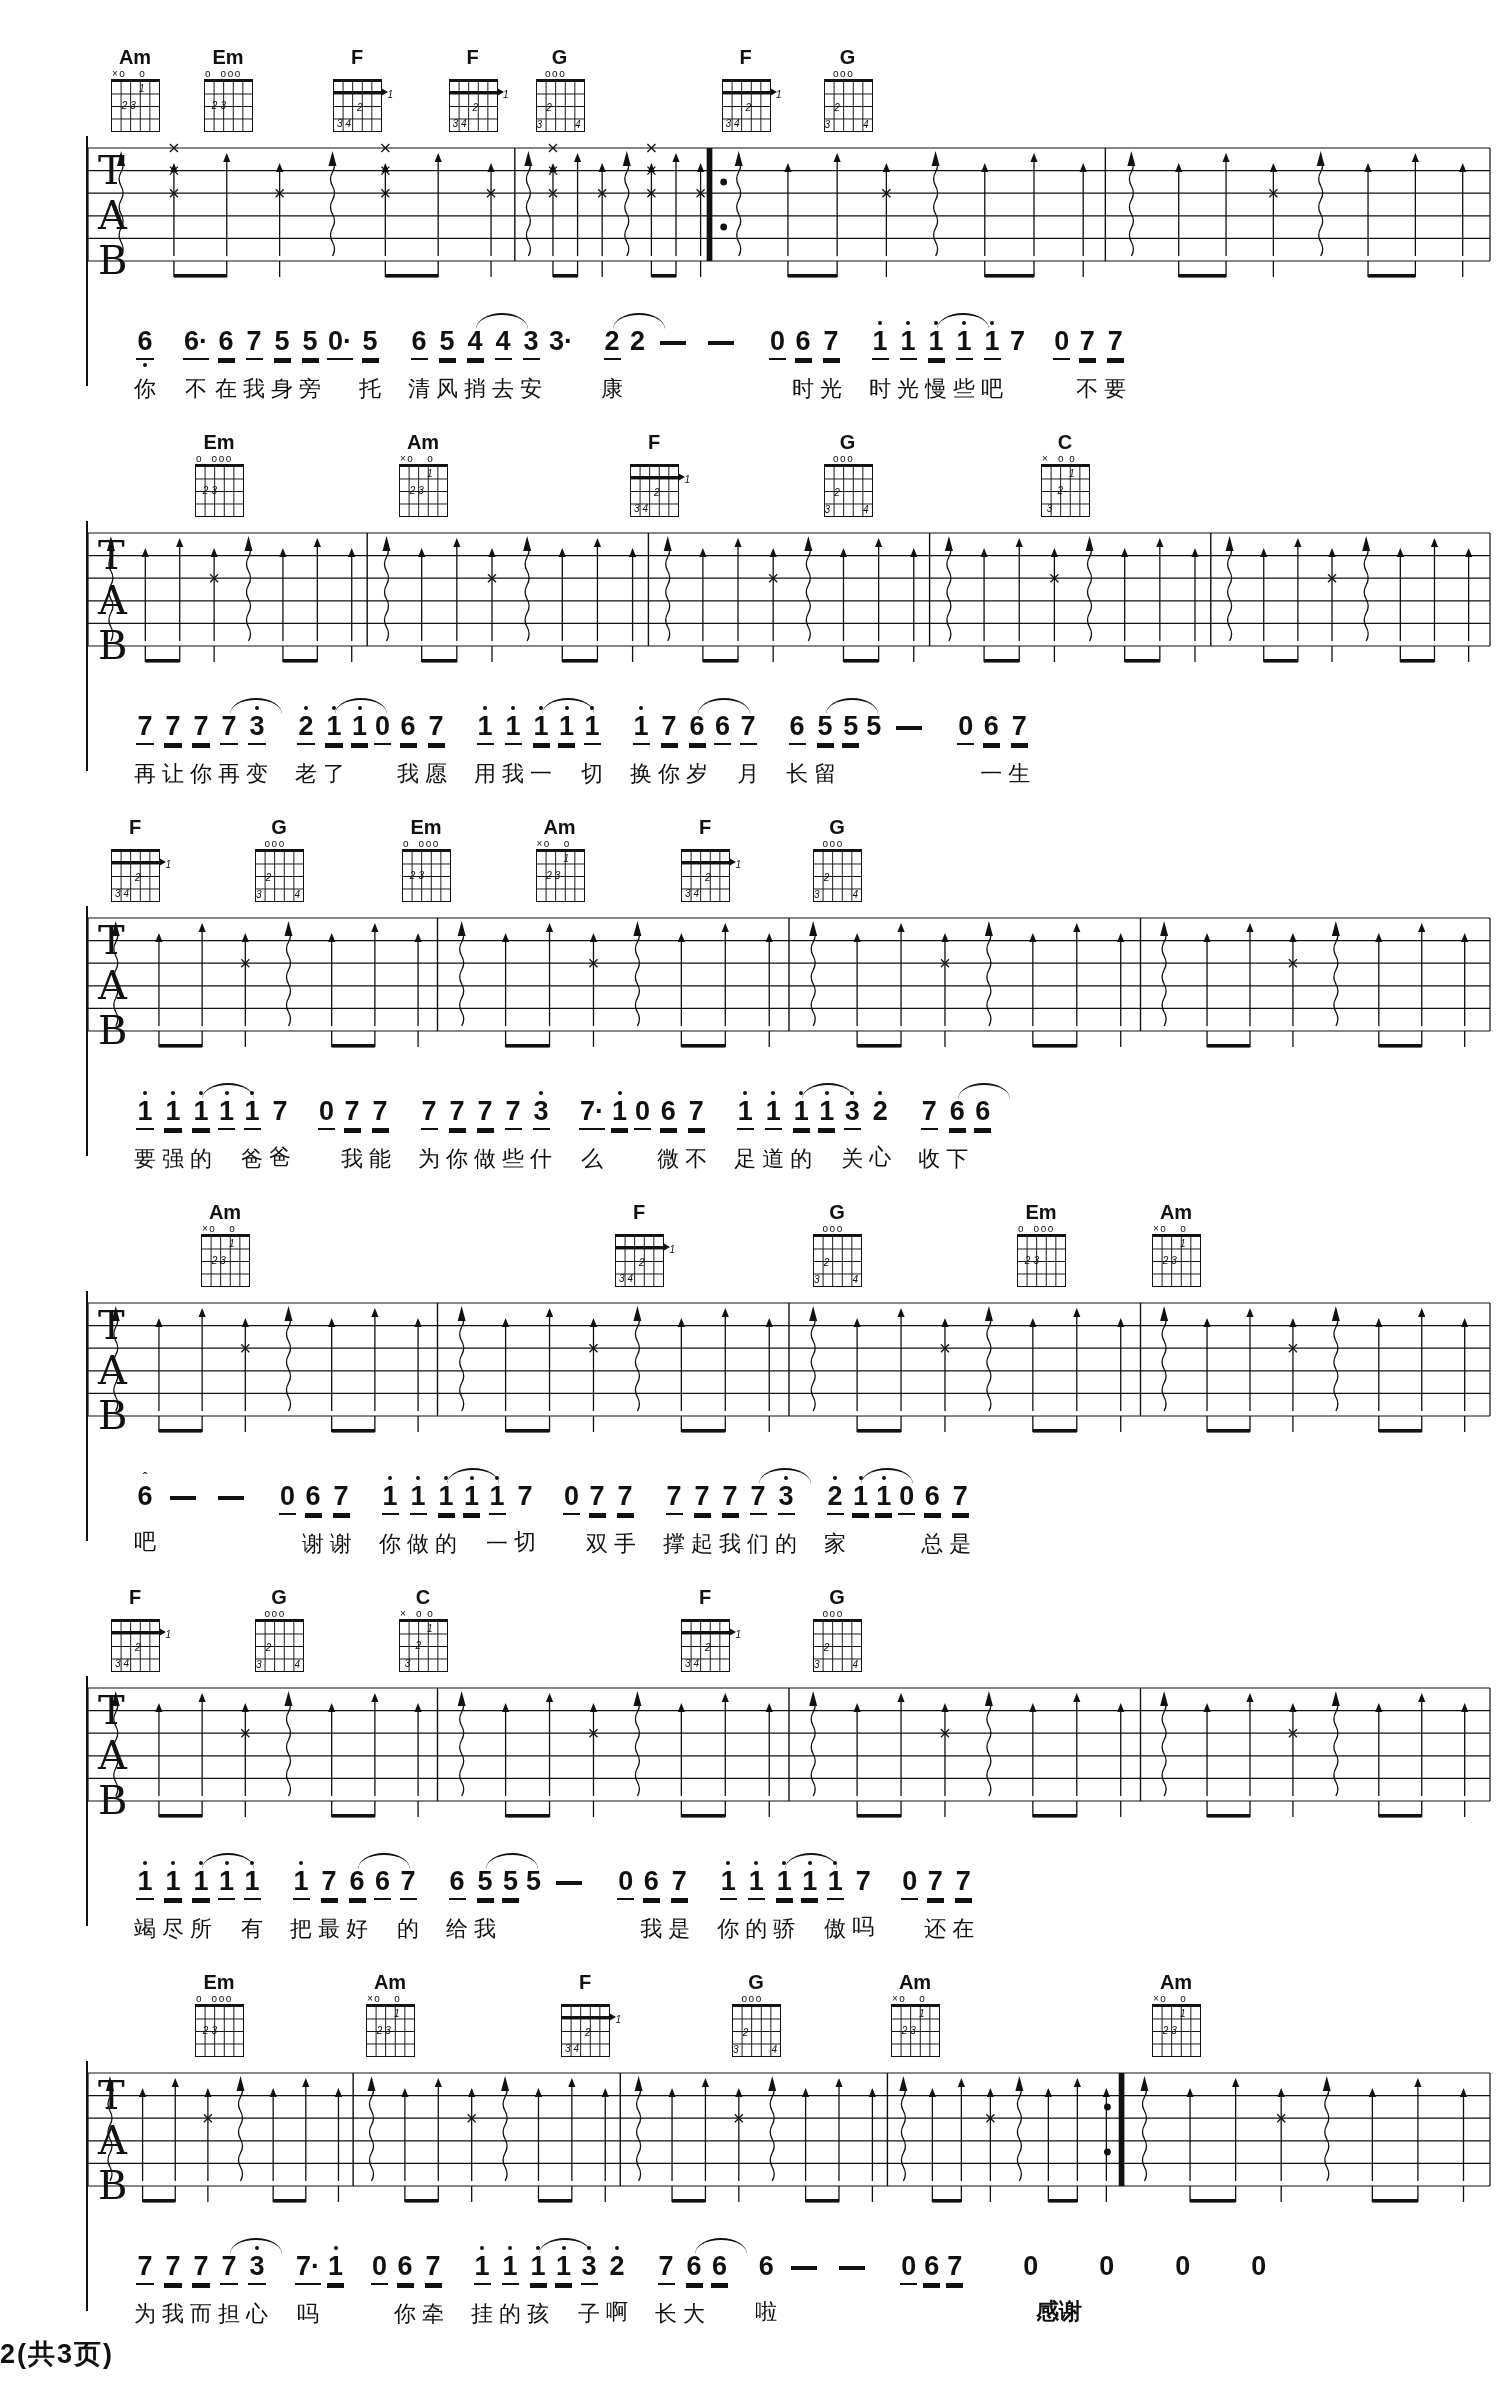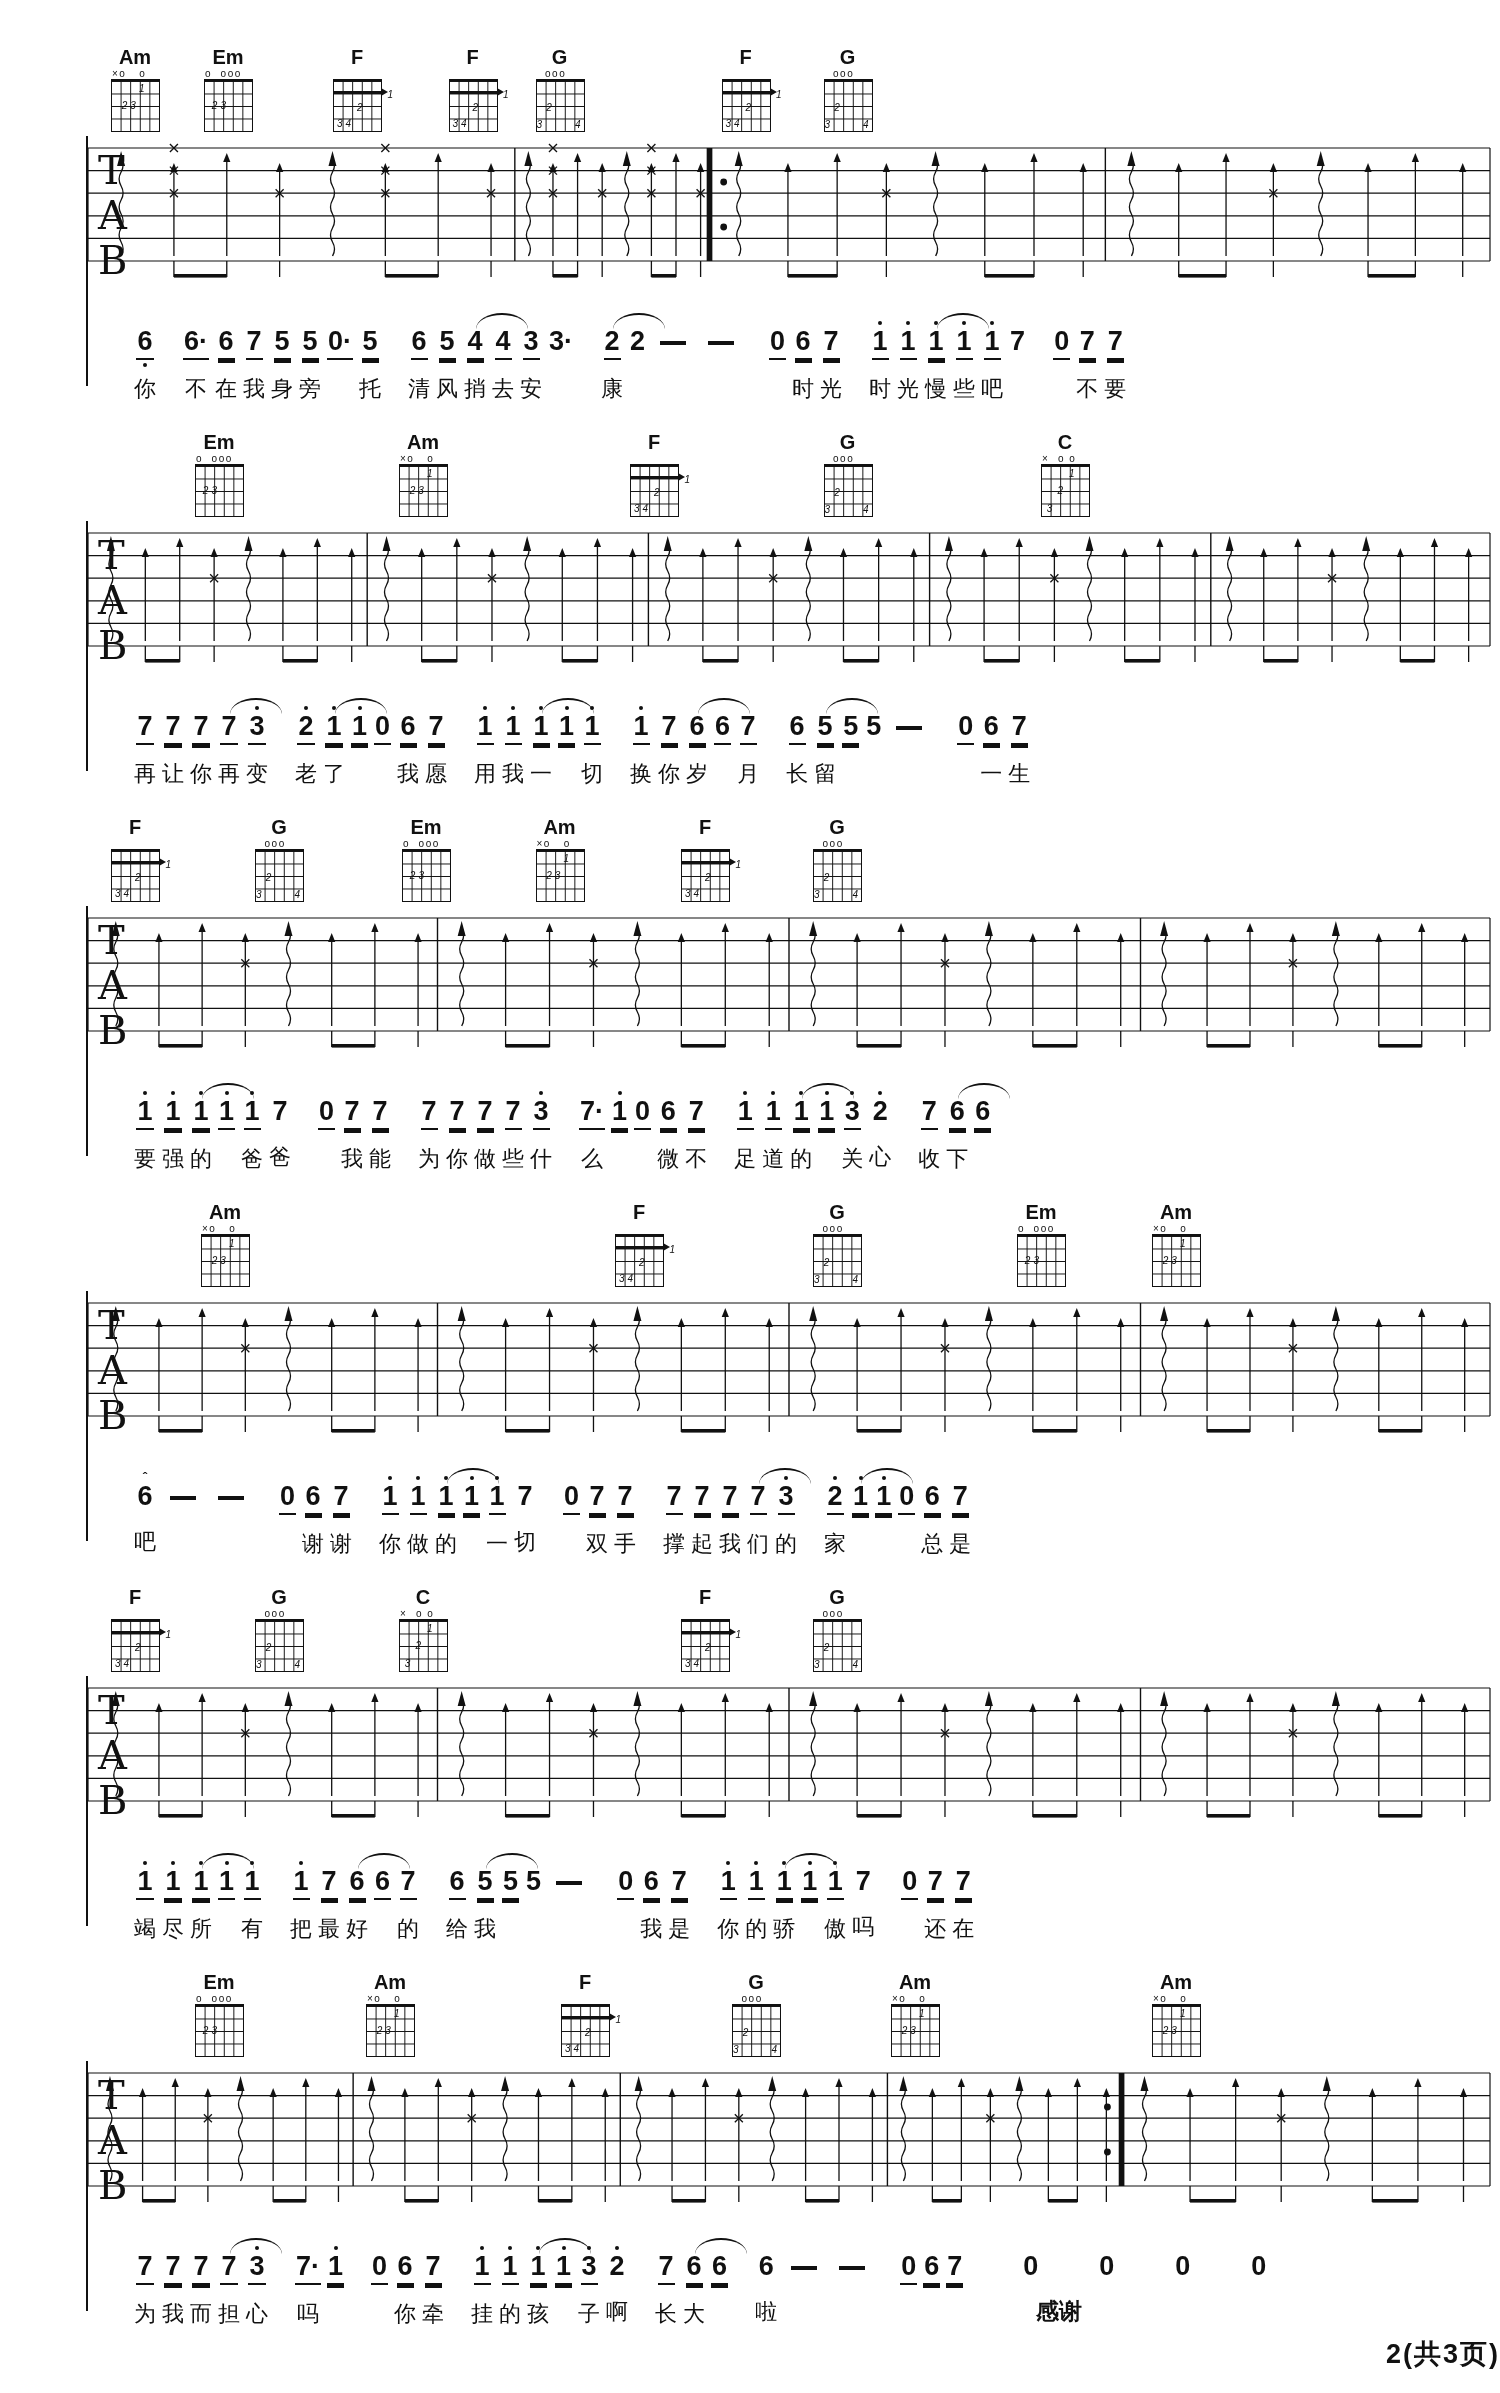--- a/index.html
+++ b/index.html
@@ -28,21 +28,21 @@
   .hi{height:10px;display:flex;align-items:center;justify-content:center;}
   .lo{height:9px;display:flex;align-items:center;justify-content:center;}
   .dot{width:4px;height:4px;border-radius:50%;background:#111;display:inline-block;}
   .acc{font-size:13px;font-weight:bold;line-height:10px;}
   .num{font-size:27px;font-weight:bold;line-height:1;padding:0 1px 3px;font-family:"Liberation Sans",sans-serif;}
   .num.u1{border-bottom:2px solid #111;}
   .num.u2{border-bottom:2px solid #111;box-shadow:0 3px 0 #111;}
   .num.dash{border:none;box-shadow:none;width:26px;height:4px;background:#111;padding:0;margin:13px 8px 14px;}
   .ly{height:26px;font-size:22px;line-height:26px;margin-top:7px;white-space:nowrap;}
   .tiearc{position:absolute;top:-5px;left:55%;width:52px;height:14px;border-top:2.5px solid #111;border-radius:50% 50% 0 0/100% 100% 0 0;pointer-events:none;}
-  .footer-page{position:absolute;left:0;top:2336px;width:100%;text-align:right;font-size:27px;font-weight:bold;letter-spacing:2px;}
+  .footer-page{position:absolute;left:0;top:2336px;width:100%;text-align:left;font-size:27px;font-weight:bold;letter-spacing:2px;}
   .thanks{position:absolute;left:1036px;top:2296px;font-size:23px;font-weight:bold;}
 </style>
 </head>
 <body>
 
 <div id="score">
     <section class="system" style="top: 40px;">
       <div class="chord" style="left: 9%;">
         <div class="cname">Am</div>
         <div class="cwrap">

